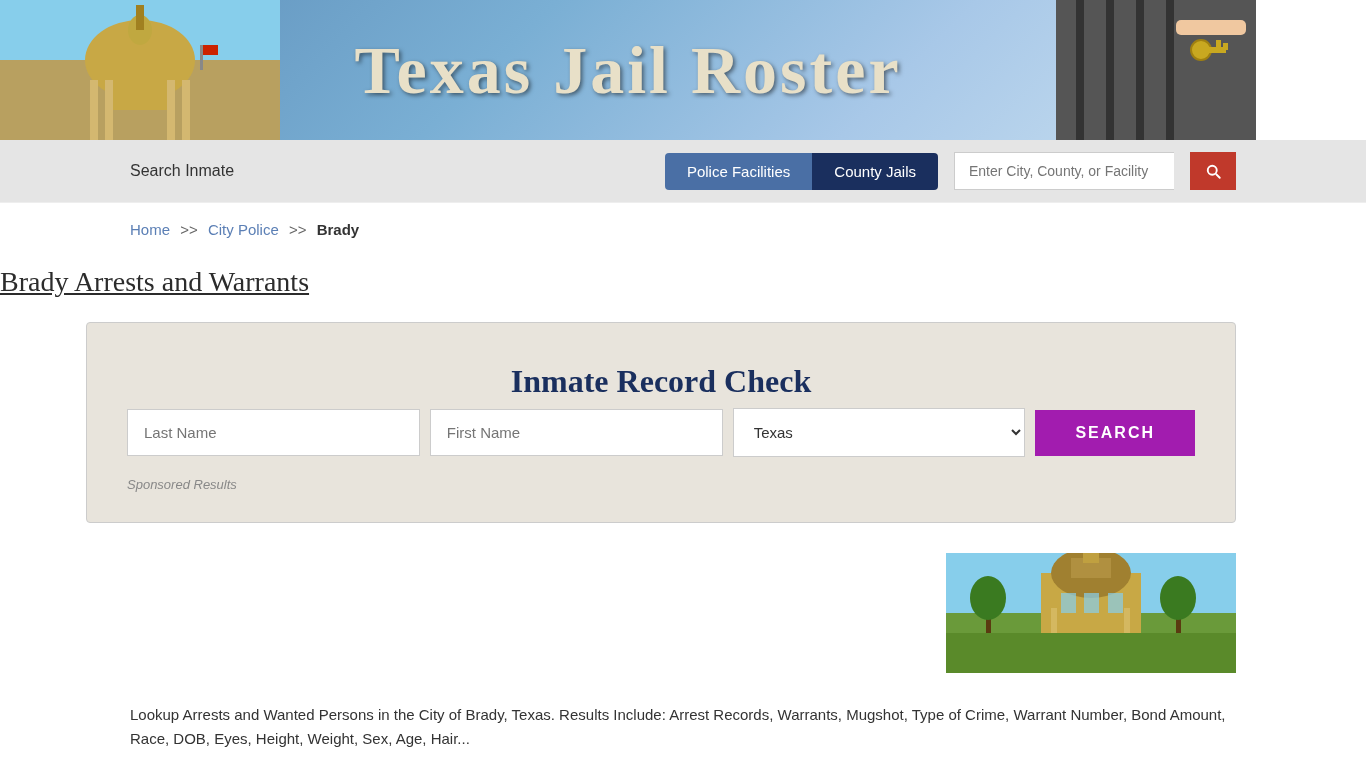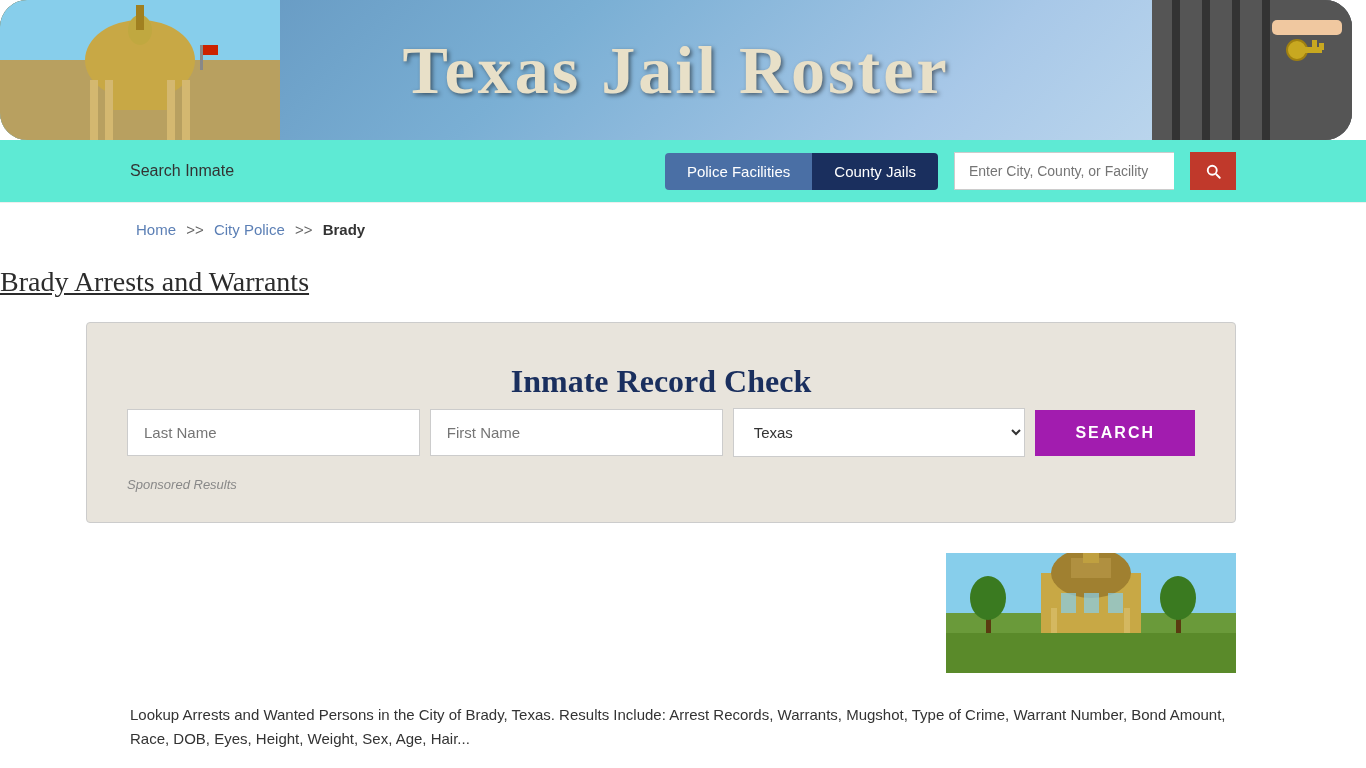--- a/index.html
+++ b/index.html
@@ -1,28 +1,27 @@
 <!DOCTYPE html>
 <html><head>
   <meta charset="utf-8">
   <style>
     * { margin: 0; padding: 0; box-sizing: border-box; }
     body { font-family: Georgia, 'Times New Roman', serif; background: #fff; color: #333; width: 1366px; min-height: 768px; overflow-x: hidden; }
 
     
     .header-banner {
-      width: 1352px;
+      width: 1256px;
       height: 140px;
       background: linear-gradient(135deg, #5b8db8 0%, #7aafd4 40%, #a8c8e8 70%, #c8dff0 100%);
       position: relative;
       overflow: hidden;
       display: flex;
       align-items: center;
       justify-content: center;
-      border-radius: 27px;
     }
     .header-banner-left {
       position: absolute;
       left: 0;
       top: 0;
       width: 280px;
       height: 140px;
       background: linear-gradient(to right, #8b6914 0%, #a07820 30%, #7a9ab5 80%);
       overflow: hidden;
     }
@@ -43,21 +42,21 @@
       letter-spacing: 3px;
       z-index: 10;
       position: relative;
     }
 
     
     .nav-bar {
       display: flex;
       align-items: center;
       padding: 12px 130px;
-      background: #5eead4;
+      background: #e5e5e5;
       border-bottom: 1px solid #eee;
       gap: 16px;
     }
     .search-inmate-label {
       font-size: 16px;
       color: #333;
       margin-right: auto;
       font-family: Arial, sans-serif;
     }
     .nav-buttons {
@@ -104,21 +103,20 @@
       width: 18px;
       height: 18px;
       fill: white;
     }
 
     
     .breadcrumb {
       padding: 18px 130px;
       font-family: Arial, sans-serif;
       font-size: 15px;
-      margin-left: 6px;
     }
     .breadcrumb a {
       color: #5b7fb5;
       text-decoration: none;
     }
     .breadcrumb-sep { color: #666; margin: 0 6px; }
     .breadcrumb-current { color: #333; font-weight: bold; }
 
     
     .page-title {

